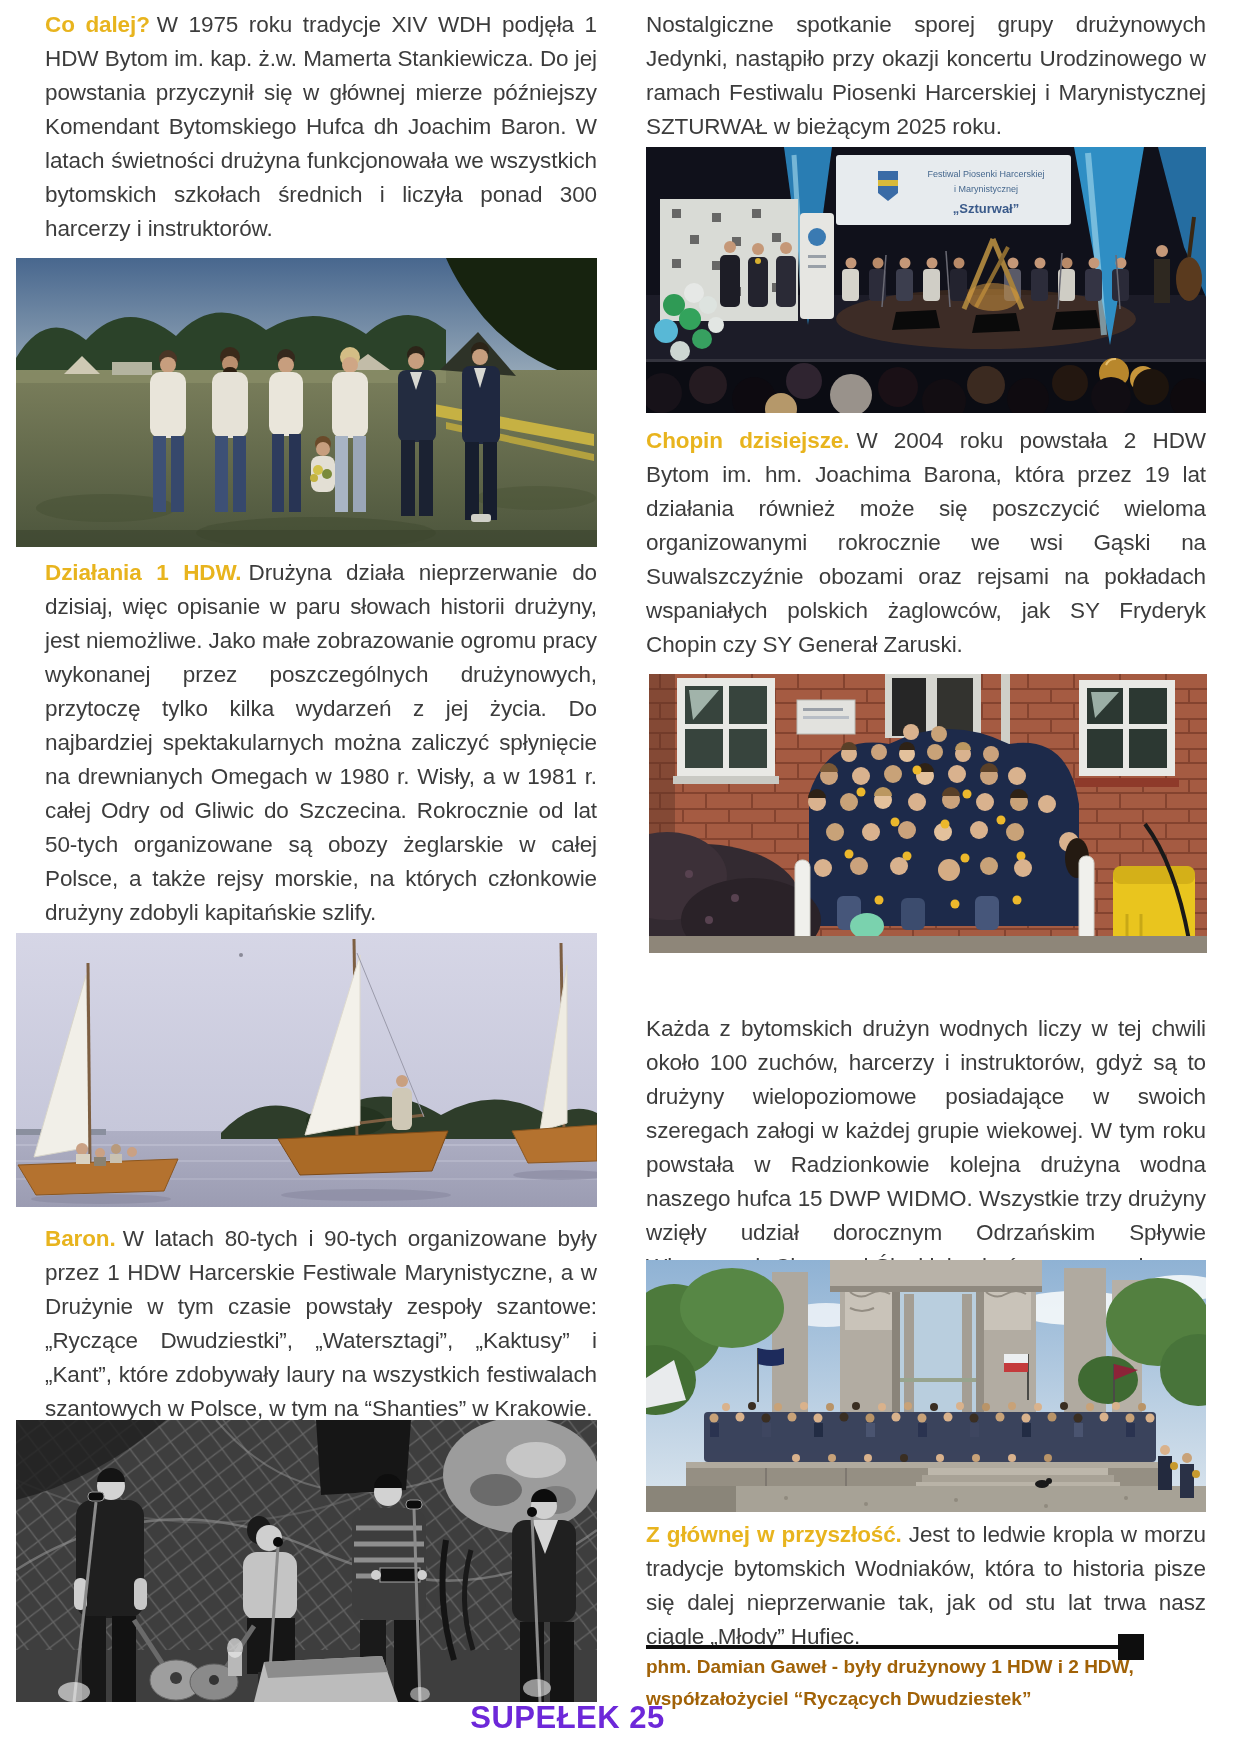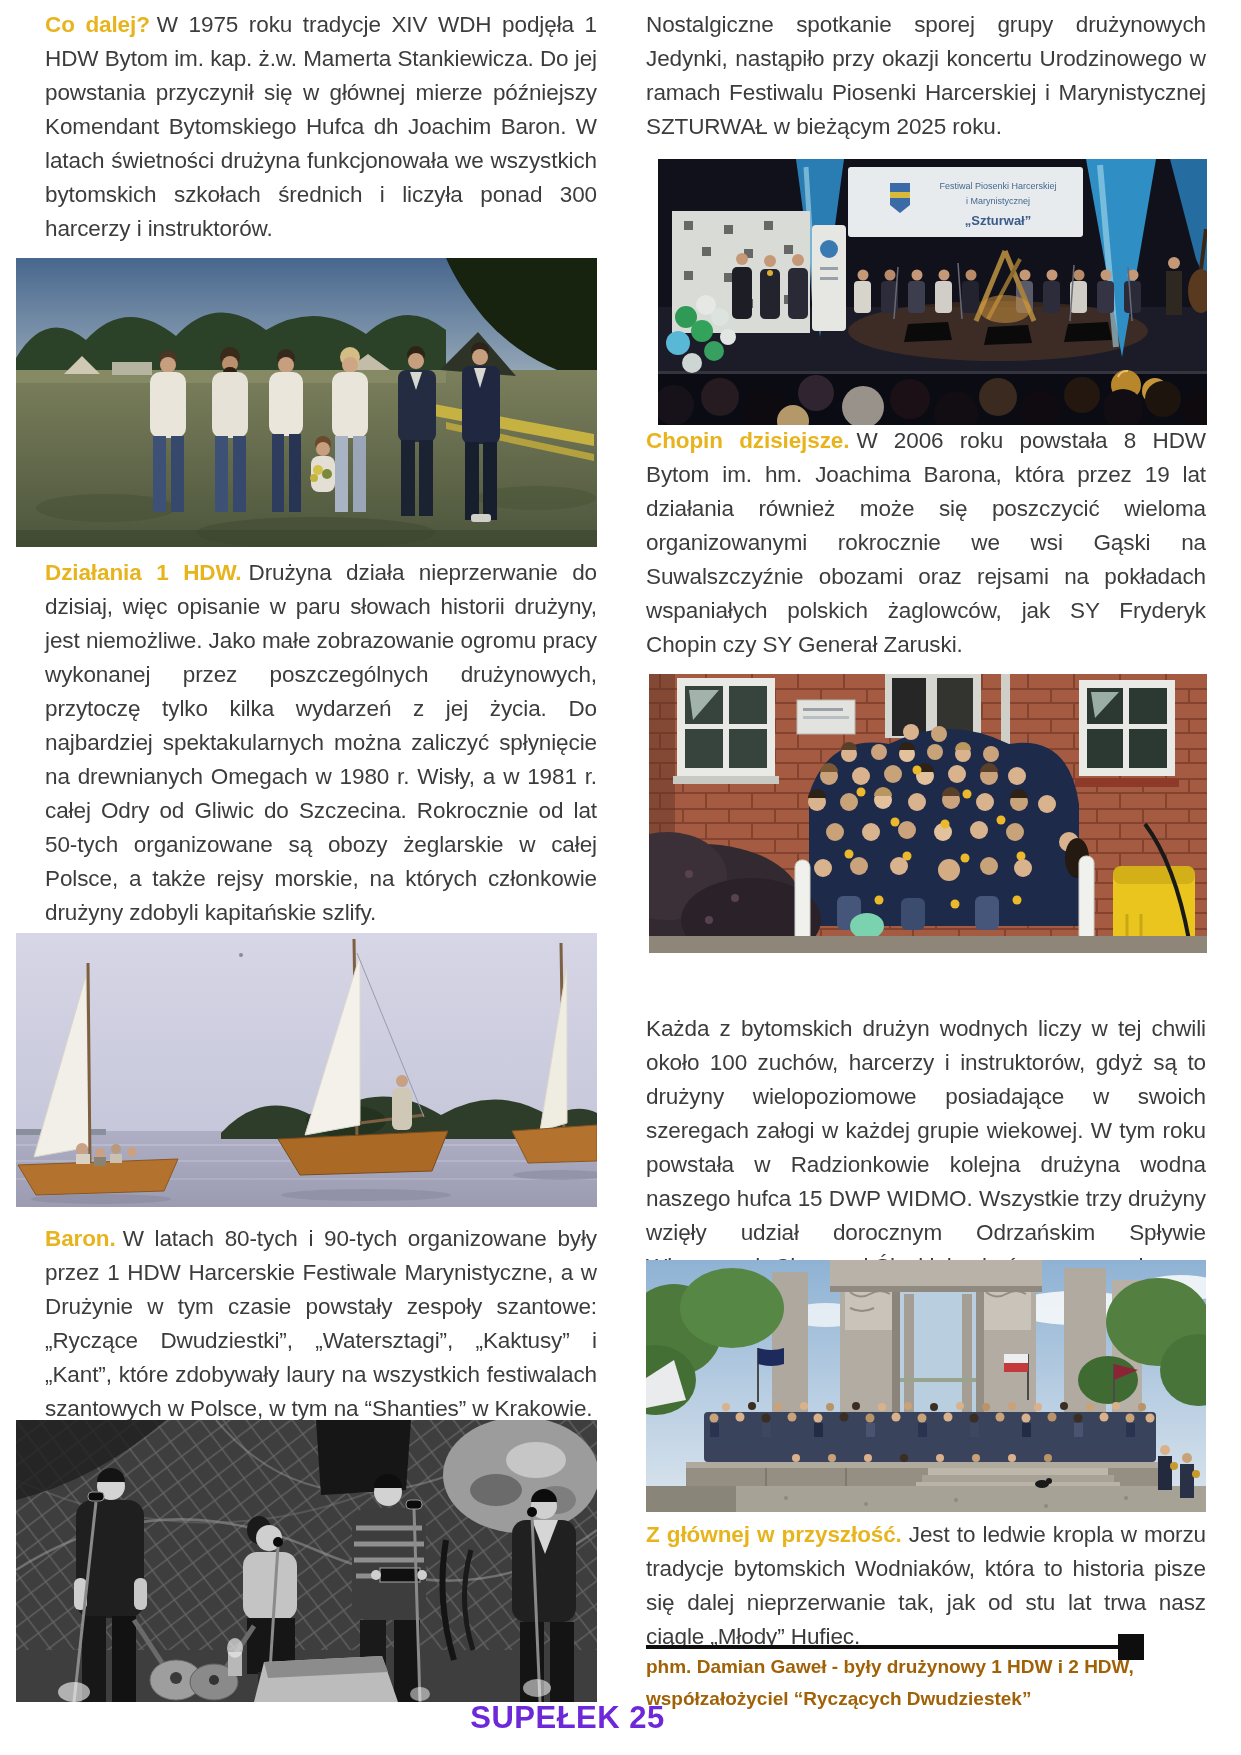--- a/index.html
+++ b/index.html
@@ -261,21 +261,21 @@
     </figure>
 
   </div>
 
   <div>
 
     <p class="para rcol" style="top:8px">
       <span>Nostalgiczne spotkanie sporej grupy drużynowych Jedynki, nastąpiło przy okazji koncertu Urodzinowego w ramach Festiwalu Piosenki Harcerskiej i Marynistycznej SZTURWAŁ w bieżącym 2025 roku.</span>
     </p>
 
-    <figure class="photo" style="left:646px;top:147px;width:560px;height:266px;margin:12px">
+    <figure class="photo" style="left:646px;top:147px;width:560px;height:266px;margin:0">
       <svg viewBox="0 0 560 266" preserveAspectRatio="none">
         <g>
           <rect width="560" height="266" fill="#0b0c13"></rect>
           <rect width="560" height="150" fill="#10111b"></rect>
           <rect x="0" y="148" width="560" height="66" fill="#1c1c28"></rect>
           <ellipse cx="340" cy="172" rx="150" ry="30" fill="#7a4a22" opacity="0.35"></ellipse>
           <rect x="0" y="212" width="560" height="3" fill="#34343e"></rect>
         </g>
         <g>
           <rect x="190" y="8" width="235" height="70" rx="3" fill="#e7ebee"></rect>
@@ -387,21 +387,21 @@
             <circle cx="424" cy="236" r="18" fill="#231710"></circle>
           <circle cx="465" cy="250" r="20" fill="#110d13"></circle>
             <circle cx="505" cy="240" r="18" fill="#1d140d"></circle>
           <circle cx="545" cy="252" r="21" fill="#0e0a0e"></circle>
             <circle cx="135" cy="262" r="16" fill="#b5986a"></circle>
         </g>
       </svg>
     </figure>
 
     <p class="para rcol" style="top:424px">
-      <span class="lead">Chopin dzisiejsze.</span><span>W 2006 roku powstała 8 HDW Bytom im. hm. Joachima Barona, która przez 19 lat działania również może się poszczycić wieloma organizowanymi rokrocznie we wsi Gąski na Suwalszczyźnie obozami oraz rejsami na pokładach wspaniałych polskich żaglowców, jak SY Fryderyk Chopin czy SY Generał Zaruski.</span>
+      <span class="lead">Chopin dzisiejsze.</span><span>W 2004 roku powstała 2 HDW Bytom im. hm. Joachima Barona, która przez 19 lat działania również może się poszczycić wieloma organizowanymi rokrocznie we wsi Gąski na Suwalszczyźnie obozami oraz rejsami na pokładach wspaniałych polskich żaglowców, jak SY Fryderyk Chopin czy SY Generał Zaruski.</span>
     </p>
 
     <figure class="photo" style="left:649px;top:674px;width:558px;height:279px;margin:0">
       <svg viewBox="0 0 558 279" preserveAspectRatio="none">
         <defs>
           <pattern id="p5brick" width="46" height="30" patternUnits="userSpaceOnUse">
             <rect width="46" height="30" fill="#a55b42"></rect>
             <rect width="46" height="2" y="14" fill="#84432f"></rect>
             <rect width="46" height="2" y="28" fill="#84432f"></rect>
             <rect width="2" height="14" x="10" fill="#84432f"></rect>

